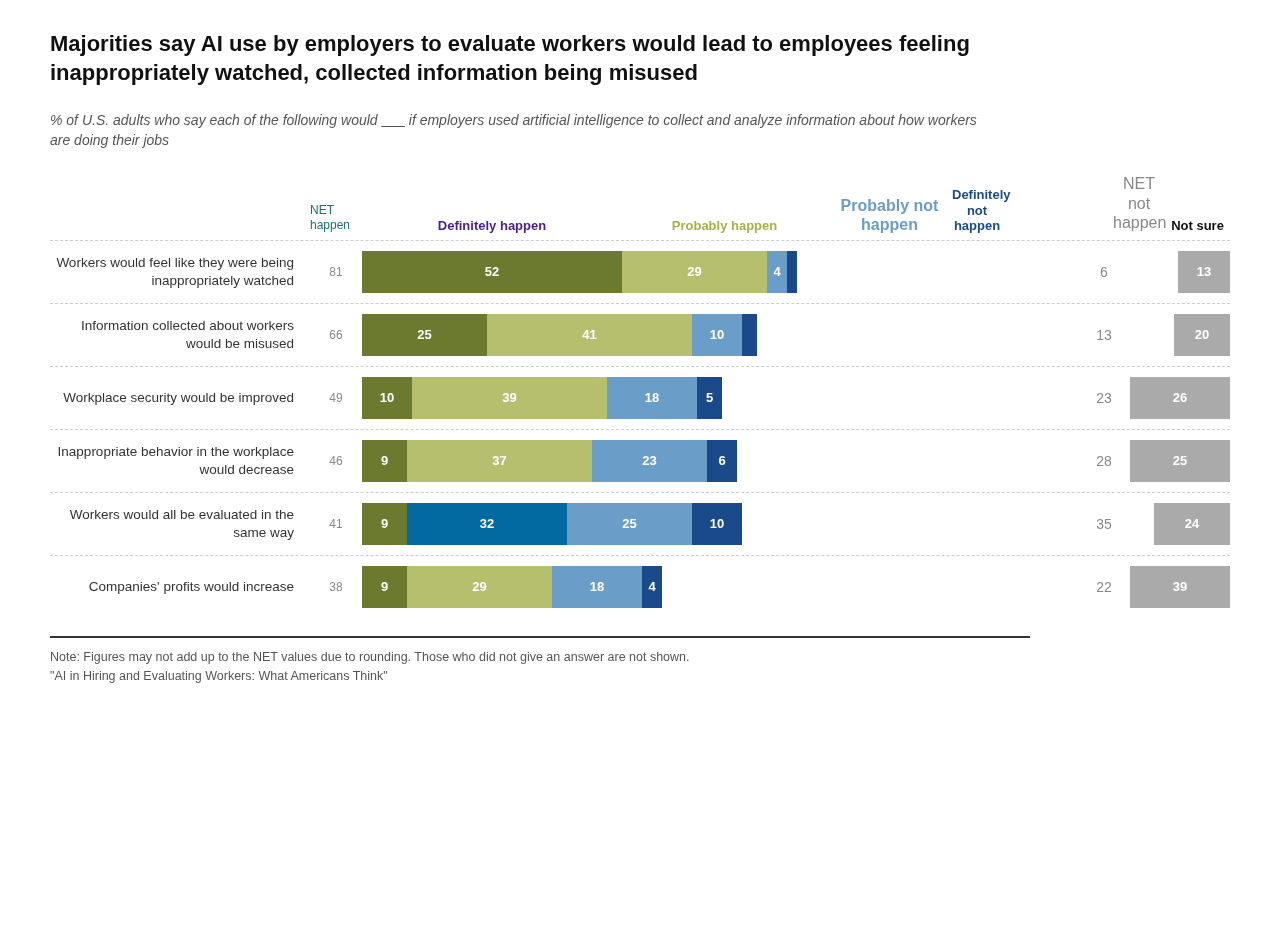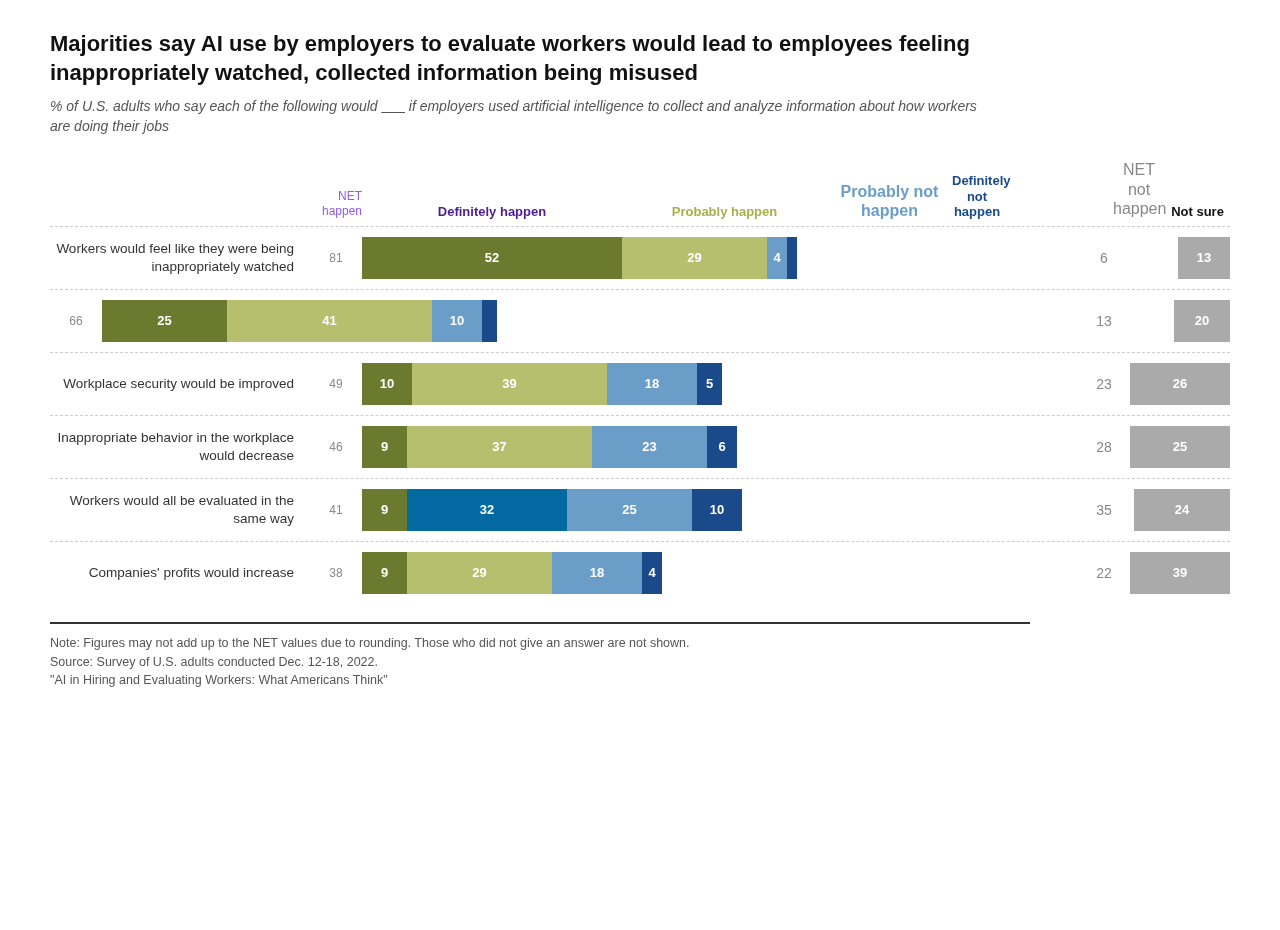--- a/index.html
+++ b/index.html
@@ -9,21 +9,21 @@
       color: #333;
       width: 1280px;
       min-height: 930px;
       padding: 30px 50px 30px 50px;
     }
     .chart-title {
       font-size: 22px;
       font-weight: 900;
       line-height: 1.3;
       color: #111;
-      margin-bottom: 10px;
+      margin-bottom: 24px;
       max-width: 950px;
     }
     .chart-subtitle {
       font-size: 14px;
       color: #555;
       font-style: italic;
       margin-bottom: 24px;
       max-width: 950px;
       line-height: 1.4;
     }
@@ -37,23 +37,23 @@
     }
     
     .header-row {
       display: flex;
       align-items: flex-end;
       margin-bottom: 6px;
       padding-left: 260px;
     }
     .col-net-happen {
       width: 52px;
-      text-align: right;
+      text-align: left;
       font-size: 12px;
-      color: #8b5cf6;
+      color: #0f766e;
       line-height: 1.2;
       padding-bottom: 2px;
     }
     .col-bars {
       flex: 1;
       display: flex;
       align-items: flex-end;
     }
     .col-header-def-happen {
       font-size: 13px;
@@ -235,20 +235,21 @@
             <div class="bar-segment" style="width: 145px; background-color: rgb(181, 191, 110);">29</div>
             <div class="bar-segment" style="width: 20px; background-color: rgb(107, 157, 201);">4</div>
             <div class="bar-segment" style="width: 10px; background-color: rgb(26, 74, 138);"></div>
           </div>
           <div class="row-net-not-happen">6</div>
           <div class="row-not-sure-bar-wrap" style="width: 100px; display: flex; align-items: center;">
             <div class="not-sure-bar" style="width: 52px; min-width: 24px;">13</div>
           </div>
         </div>
         <div class="data-row">
+          <div class="row-label">Information collected about workers would be misused</div>
           <div class="row-net-happen">66</div>
           <div class="bar-container">
             <div class="bar-segment" style="width: 125px; background-color: rgb(107, 122, 46);">25</div>
             <div class="bar-segment" style="width: 205px; background-color: rgb(181, 191, 110);">41</div>
             <div class="bar-segment" style="width: 50px; background-color: rgb(107, 157, 201);">10</div>
             <div class="bar-segment" style="width: 15px; background-color: rgb(26, 74, 138);"></div>
           </div>
           <div class="row-net-not-happen">13</div>
           <div class="row-not-sure-bar-wrap" style="width: 100px; display: flex; align-items: center;">
             <div class="not-sure-bar" style="width: 56px; min-width: 24px;">20</div>
@@ -286,38 +287,37 @@
           <div class="row-label">Workers would all be evaluated in the same way</div>
           <div class="row-net-happen">41</div>
           <div class="bar-container">
             <div class="bar-segment" style="width: 45px; background-color: rgb(107, 122, 46);">9</div>
             <div class="bar-segment" style="width: 160px; background-color: #0369a1;">32</div>
             <div class="bar-segment" style="width: 125px; background-color: rgb(107, 157, 201);">25</div>
             <div class="bar-segment" style="width: 50px; background-color: rgb(26, 74, 138);">10</div>
           </div>
           <div class="row-net-not-happen">35</div>
           <div class="row-not-sure-bar-wrap" style="width: 100px; display: flex; align-items: center;">
-            <div class="not-sure-bar" style="width: 96px; min-width: 24px;">24</div>
+            <div class="not-sure-bar" style="width: 76px; min-width: 24px;">24</div>
           </div>
         </div>
         <div class="data-row">
           <div class="row-label">Companies' profits would increase</div>
           <div class="row-net-happen">38</div>
           <div class="bar-container">
             <div class="bar-segment" style="width: 45px; background-color: rgb(107, 122, 46);">9</div>
             <div class="bar-segment" style="width: 145px; background-color: rgb(181, 191, 110);">29</div>
             <div class="bar-segment" style="width: 90px; background-color: rgb(107, 157, 201);">18</div>
             <div class="bar-segment" style="width: 20px; background-color: rgb(26, 74, 138);">4</div>
           </div>
           <div class="row-net-not-happen">22</div>
           <div class="row-not-sure-bar-wrap" style="width: 100px; display: flex; align-items: center;">
             <div class="not-sure-bar" style="width: 156px; min-width: 24px;">39</div>
           </div>
         </div>
       </div>
 
     <div class="footer-note">
       <div>Note: Figures may not add up to the NET values due to rounding. Those who did not give an answer are not shown.</div>
-      <div>Source: Survey of U.S. adults conducted Dec. 12-18, 2022.</div>
       <div>"AI in Hiring and Evaluating Workers: What Americans Think"</div>
     </div>
   </div>
 </div>
 
 </body></html>

